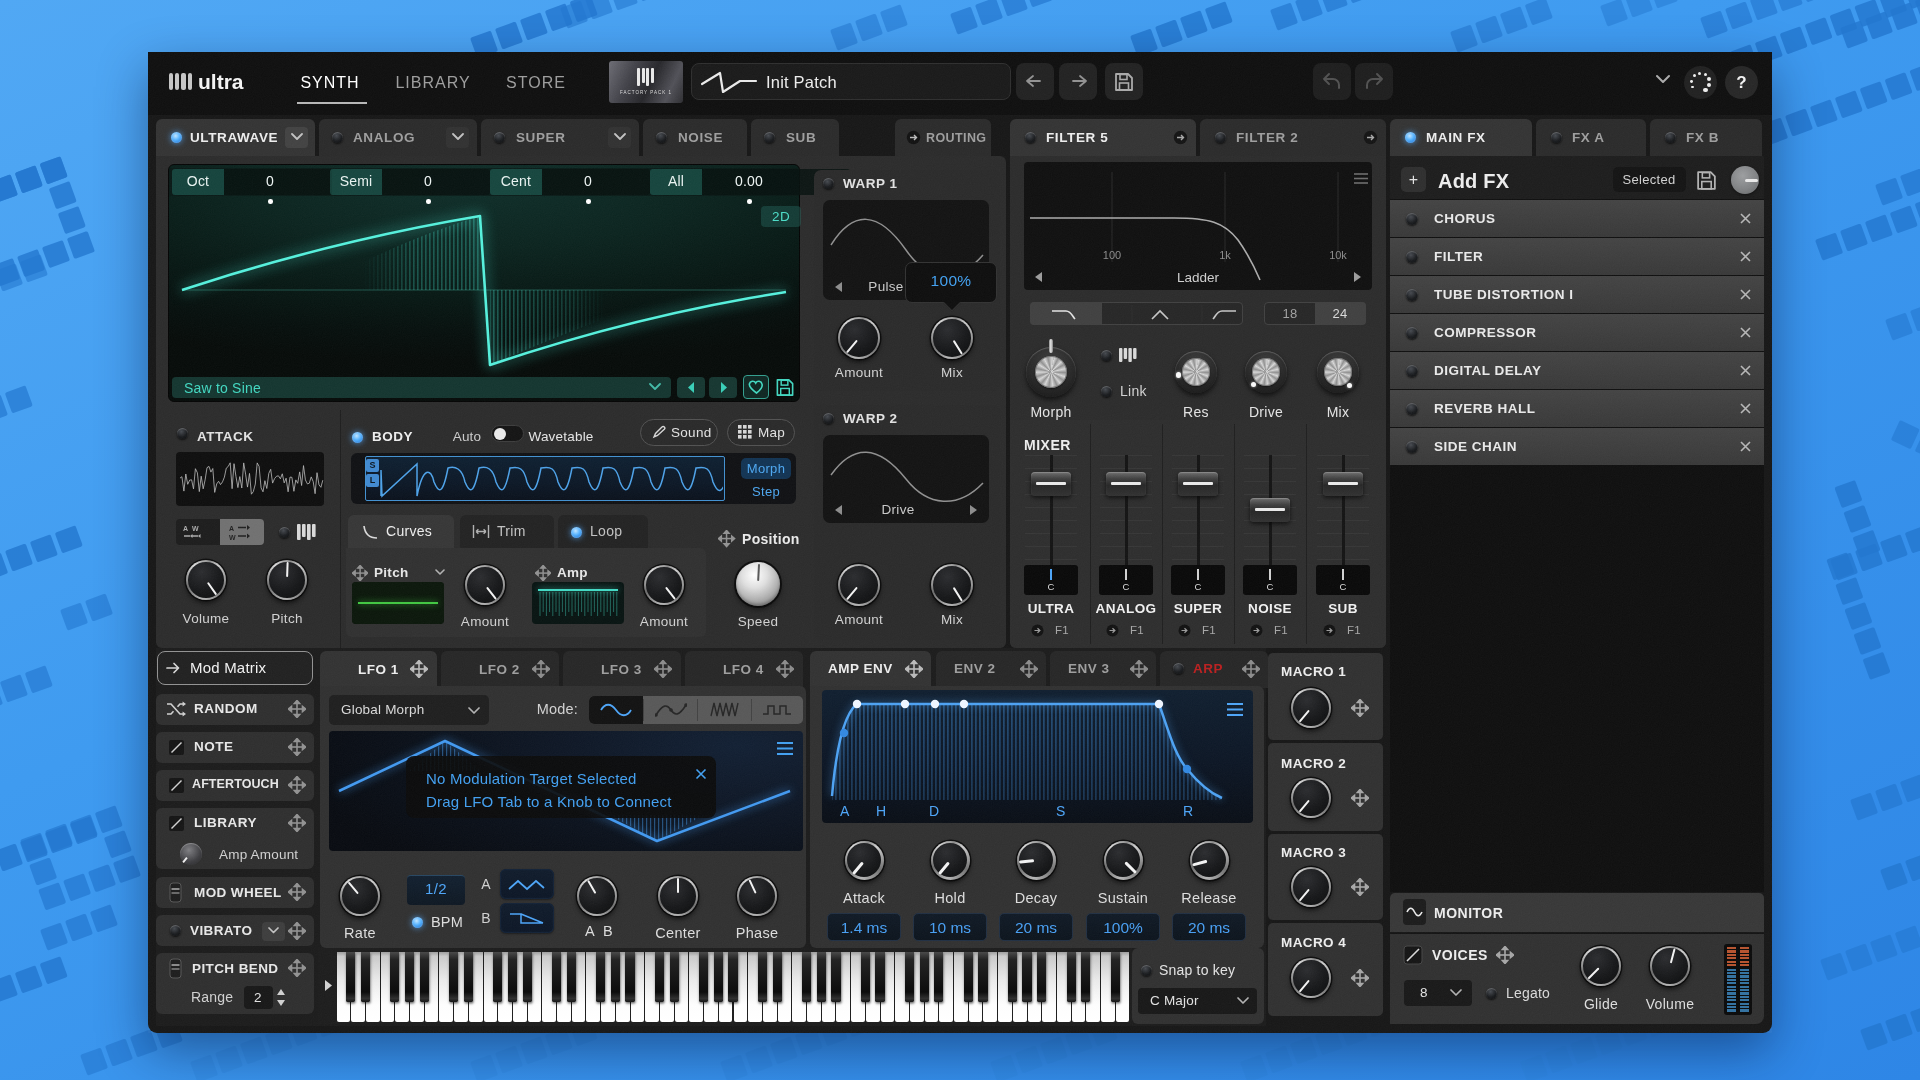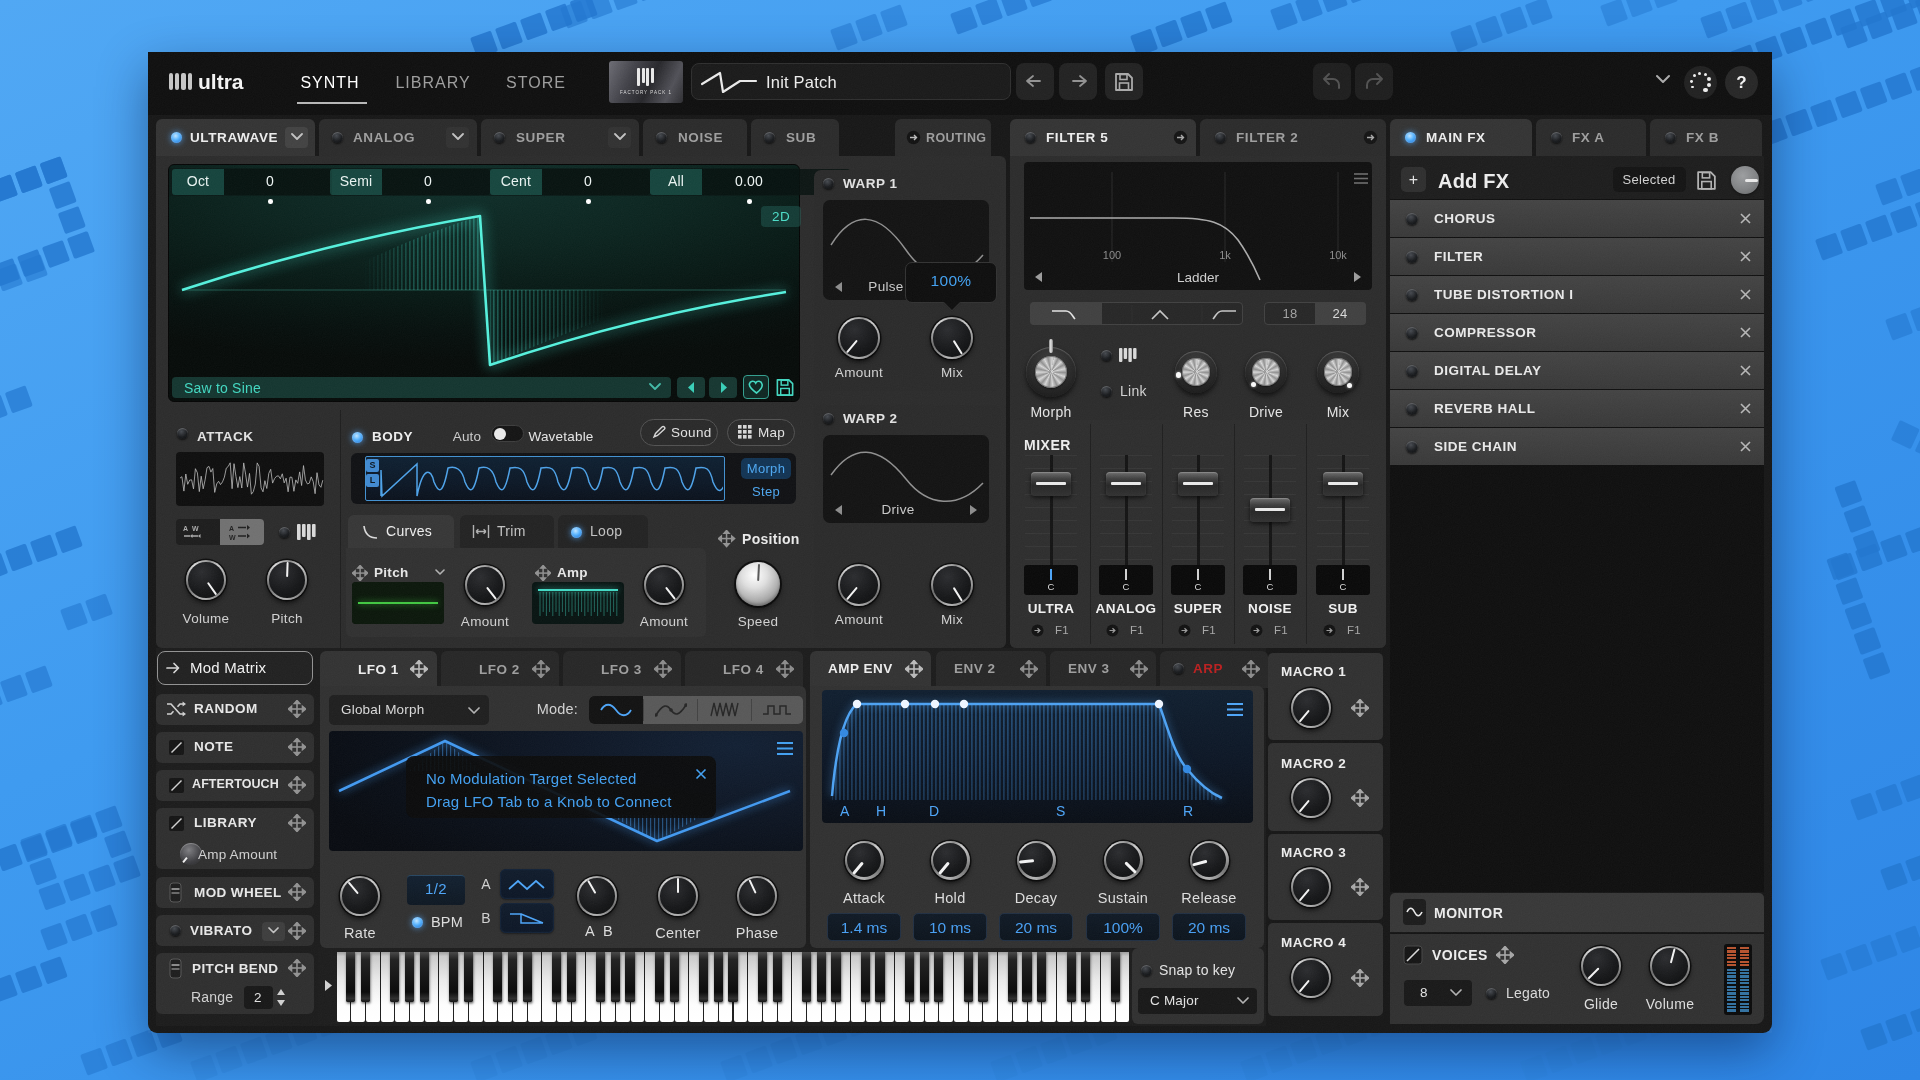--- a/index.html
+++ b/index.html
@@ -1037,21 +1037,21 @@
       <line x1="-6" y1="0" x2="6" y2="0"></line>
       <line x1="0" y1="-6" x2="0" y2="6"></line>
       <path d="M-8.5,0 l3,-2.6 v5.2 z"></path>
       <path d="M8.5,0 l-3,-2.6 v5.2 z"></path>
       <path d="M0,-8.5 l-2.6,3 h5.2 z"></path>
       <path d="M0,8.5 l-2.6,-3 h5.2 z"></path>
     </g>
   </svg>
 <div class="abs" style="left:180px;top:843px;width:22px;height:22px;border-radius:50%;background:radial-gradient(circle at 40% 32%,#7c7c80,#3a3a3e 60%,#222);box-shadow:inset 0 1px 1px rgba(255,255,255,.3);"></div>
 <div class="abs" style="left:184px;top:857px;width:2px;height:6px;background:#eee;transform:rotate(40deg);"></div>
-<div class="abs" style="left:198px;top:847px;font-size:13.5px;color:#cfcfcf;font-weight:400;letter-spacing:0.2px;white-space:nowrap;">Amp Amount</div>
+<div class="abs" style="left:219px;top:847px;font-size:13.5px;color:#cfcfcf;font-weight:400;letter-spacing:0.2px;white-space:nowrap;">Amp Amount</div>
 <div class="abs" style="left:156px;top:877px;width:158px;height:31px;background:#2b2b2b;border-radius:6px;"></div>
 <svg class="abs" style="left:169px;top:882px" width="13" height="21" viewBox="0 0 13 21">
     <rect x="1" y="1" width="11" height="19" rx="3" fill="#1a1a1a" stroke="#555" stroke-width="1"></rect>
     <rect x="2.5" y="6" width="8" height="2" fill="#888"></rect>
     <rect x="2.5" y="10" width="8" height="2" fill="#666"></rect>
   </svg>
 <div class="abs" style="left:194px;top:885px;font-size:13.5px;color:#e6e6e6;font-weight:700;letter-spacing:0.4px;white-space:nowrap;">MOD WHEEL</div>
 <svg class="abs" style="left:288.0px;top:883.0px" width="18.0" height="18.0" viewBox="-9 -9 18 18">
     <g stroke="#909090" stroke-width="1.6" fill="#909090">
       <line x1="-6" y1="0" x2="6" y2="0"></line>

